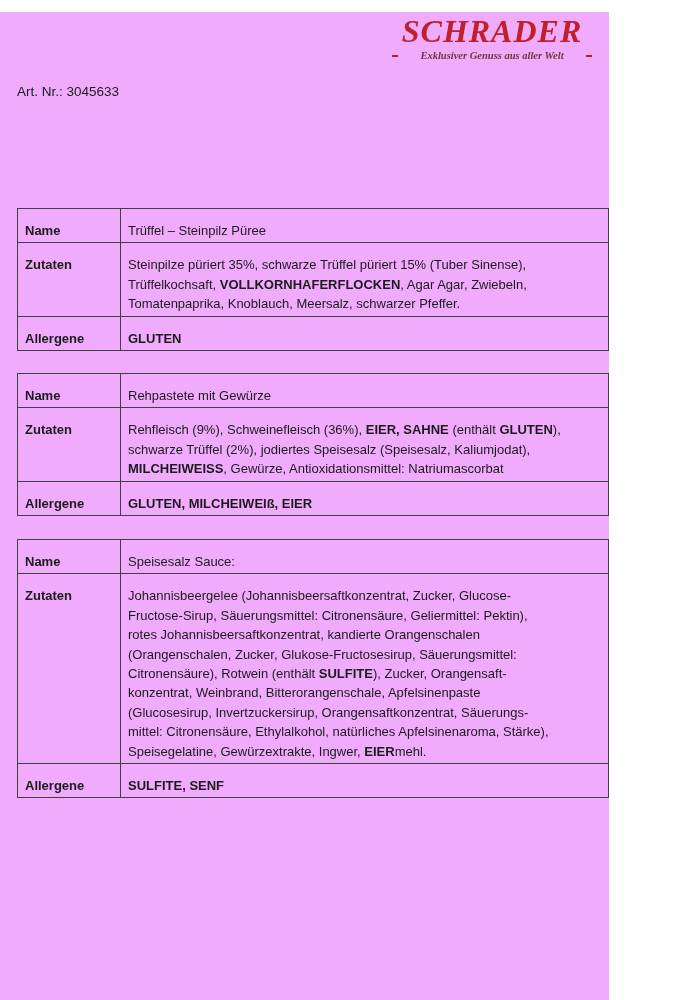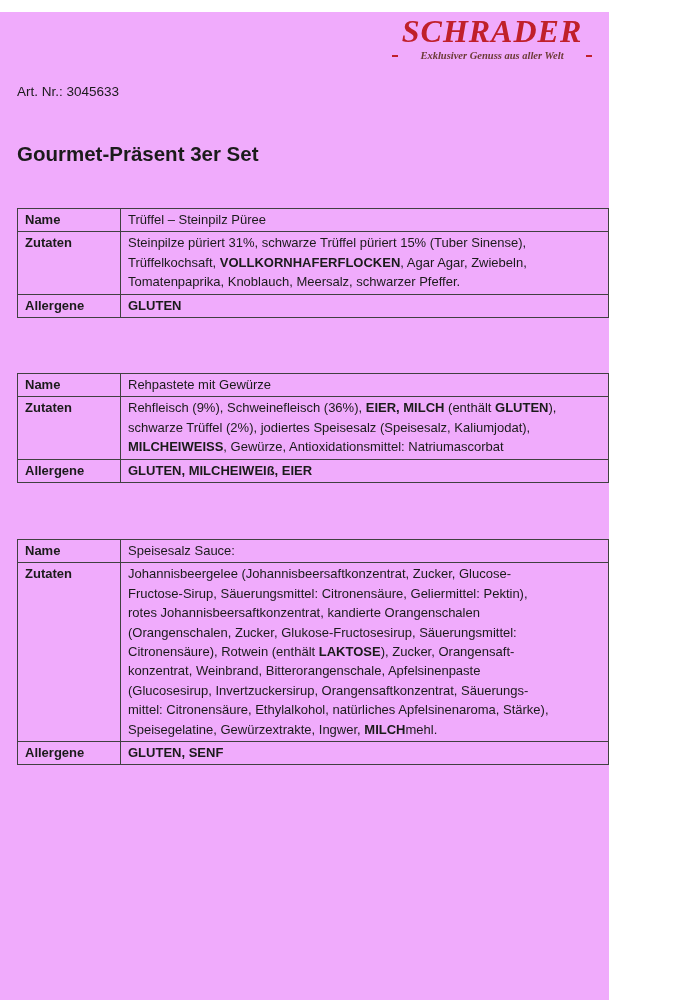--- a/index.html
+++ b/index.html
@@ -39,21 +39,21 @@
   
   table.spec { position:absolute; left:17px; width:592px; border-collapse:collapse; table-layout:fixed; }
   #table-1 { top:196px; }
   #table-2 { top:361px; }
   #table-3 { top:527px; }
   table.spec td {
     border:1px solid #404040;
     vertical-align:top;
     font-size:13px;
     line-height:19.4px;
-    padding:1px 6px 2px 7px;
+    padding:12px 6px 2px 7px;
   }
   td.col-label { width:103px; font-weight:700; }
   td.cell-ing  { padding-bottom:14px; white-space:pre-line; }
   td.cell-all  { padding-bottom:15px; white-space:pre-line; }
   td .seg-b { font-weight:700; }
 </style>
 </head>
 <body>
 
 <div class="page">
@@ -62,50 +62,49 @@
     <div class="brand">SCHRADER</div>
     <div class="tagline-row">
       <span class="tagline-rule"></span>
       <span class="tagline">Exklusiver Genuss aus aller Welt</span>
       <span class="tagline-rule"></span>
     </div>
   </div>
 
   <div class="art-nr">Art. Nr.: 3045633</div>
 
-  <div class="doc-title">Gourmet-Präsent 3er Set</div>
 
   <table class="spec" id="table-1">
     <tbody>
         <tr>
       <td class="col-label">Name</td>
       <td class="cell-name">Trüffel – Steinpilz Püree</td>
     </tr>
     <tr>
       <td class="col-label">Zutaten</td>
-      <td class="cell-ing"><span>Steinpilze püriert 31%, schwarze Trüffel püriert 15% (Tuber Sinense),
+      <td class="cell-ing"><span>Steinpilze püriert 35%, schwarze Trüffel püriert 15% (Tuber Sinense),
 Trüffelkochsaft, </span><span class="seg-b">VOLLKORNHAFERFLOCKEN</span><span>, Agar Agar, Zwiebeln,
 Tomatenpaprika, Knoblauch, Meersalz, schwarzer Pfeffer.</span></td>
     </tr>
     <tr>
       <td class="col-label">Allergene</td>
       <td class="cell-all"><span class="seg-b">GLUTEN</span></td>
     </tr>
   </tbody>
     </table>
 
   <table class="spec" id="table-2">
     <tbody>
         <tr>
       <td class="col-label">Name</td>
       <td class="cell-name">Rehpastete mit Gewürze</td>
     </tr>
     <tr>
       <td class="col-label">Zutaten</td>
-      <td class="cell-ing"><span>Rehfleisch (9%), Schweinefleisch (36%), </span><span class="seg-b">EIER, MILCH</span><span> (enthält </span><span class="seg-b">GLUTEN</span><span>),
+      <td class="cell-ing"><span>Rehfleisch (9%), Schweinefleisch (36%), </span><span class="seg-b">EIER, SAHNE</span><span> (enthält </span><span class="seg-b">GLUTEN</span><span>),
 schwarze Trüffel (2%), jodiertes Speisesalz (Speisesalz, Kaliumjodat),
 </span><span class="seg-b">MILCHEIWEISS</span><span>, Gewürze, Antioxidationsmittel: Natriumascorbat</span></td>
     </tr>
     <tr>
       <td class="col-label">Allergene</td>
       <td class="cell-all"><span class="seg-b">GLUTEN, MILCHEIWEIß, EIER</span></td>
     </tr>
   </tbody>
     </table>
 
@@ -114,26 +113,26 @@
         <tr>
       <td class="col-label">Name</td>
       <td class="cell-name">Speisesalz Sauce:</td>
     </tr>
     <tr>
       <td class="col-label">Zutaten</td>
       <td class="cell-ing"><span>Johannisbeergelee (Johannisbeersaftkonzentrat, Zucker, Glucose-
 Fructose-Sirup, Säuerungsmittel: Citronensäure, Geliermittel: Pektin),
 rotes Johannisbeersaftkonzentrat, kandierte Orangenschalen
 (Orangenschalen, Zucker, Glukose-Fructosesirup, Säuerungsmittel:
-Citronensäure), Rotwein (enthält </span><span class="seg-b">LAKTOSE</span><span>), Zucker, Orangensaft-
+Citronensäure), Rotwein (enthält </span><span class="seg-b">SULFITE</span><span>), Zucker, Orangensaft-
 konzentrat, Weinbrand, Bitterorangenschale, Apfelsinenpaste
 (Glucosesirup, Invertzuckersirup, Orangensaftkonzentrat, Säuerungs-
 mittel: Citronensäure, Ethylalkohol, natürliches Apfelsinenaroma, Stärke),
-Speisegelatine, Gewürzextrakte, Ingwer, </span><span class="seg-b">MILCH</span><span>mehl.</span></td>
+Speisegelatine, Gewürzextrakte, Ingwer, </span><span class="seg-b">EIER</span><span>mehl.</span></td>
     </tr>
     <tr>
       <td class="col-label">Allergene</td>
-      <td class="cell-all"><span class="seg-b">GLUTEN, SENF</span></td>
+      <td class="cell-all"><span class="seg-b">SULFITE, SENF</span></td>
     </tr>
   </tbody>
     </table>
 
 </div>
 
 </body></html>

